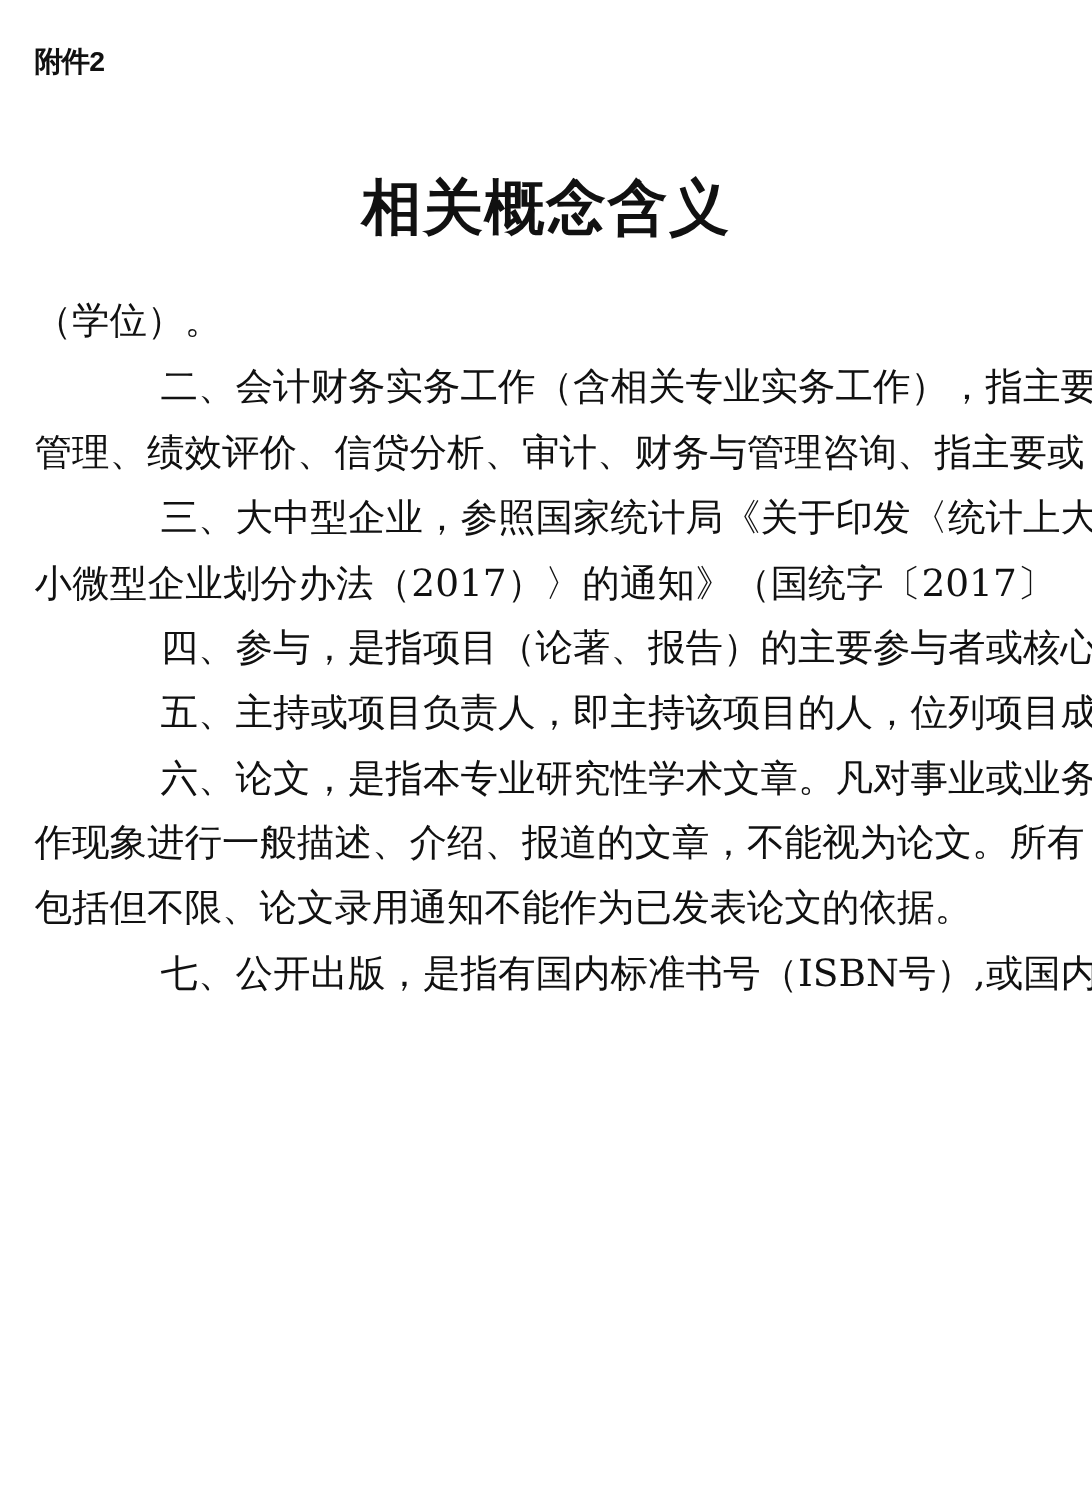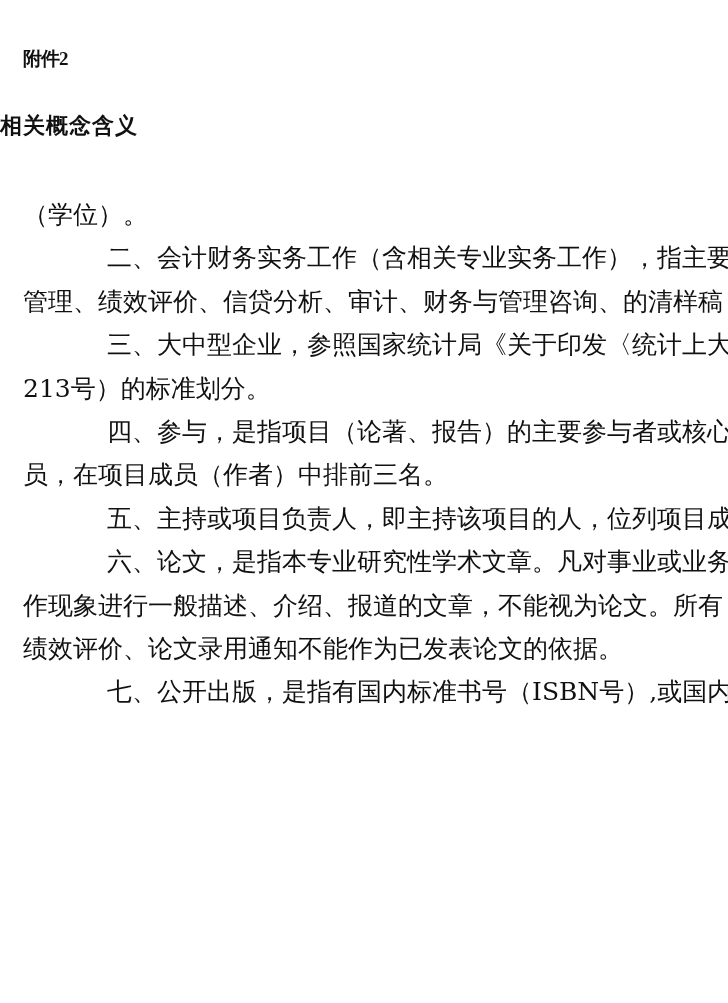--- a/index.html
+++ b/index.html
@@ -3,57 +3,57 @@
 <meta charset="utf-8">
 <style>
   html, body { margin: 0; padding: 0; background: #ffffff; }
   body {
     width: 728px; height: 1003px; overflow: hidden; position: relative;
     color: #111111;
     font-family: "DejaVu Serif", "Liberation Serif", serif;
   }
   .attachment {
     position: absolute; left: 23px; top: 28px;
-    font-family: Liberation Serif, serif;
-    font-weight: bold; font-size: 19px; letter-spacing: -1px; margin-top: 18px;
+    font-family: Liberation Mono, monospace;
+    font-weight: bold; font-size: 19px; letter-spacing: -1px;
   }
   .title {
     position: absolute; left: 0; right: 0; top: 111px;
-    font-weight: bold; font-size: 22px; letter-spacing: 1px;
+    text-align: center;
+    font-weight: bold; font-size: 40px; letter-spacing: 1px;
   }
   .body {
     position: absolute; left: 23px; top: 193px; width: 680px;
   }
   .line {
     height: 43.4px; line-height: 43.4px;
     font-size: 25px; white-space: nowrap;
     text-align: justify; text-align-last: justify;
   }
   .line.indent { padding-left: 84px; }
-  .line.last { text-align-last: left; }
+  .line.last { text-align-last: left; font-family: Liberation Serif, serif; }
 </style>
 </head>
 <body>
 
 <div class="attachment">附件2</div>
 
 <div class="title">相关概念含义</div>
 
 <div class="body">
   <div class="line last">（学位）。</div>
 
   <div class="line indent">二、会计财务实务工作（含相关专业实务工作），指主要或</div>
-  <div class="line">管理、绩效评价、信贷分析、审计、财务与管理咨询、的清样稿</div>
+  <div class="line">管理、绩效评价、信贷分析、审计、财务与管理咨询、指主要或</div>
 
   <div class="line indent">三、大中型企业，参照国家统计局《关于印发〈统计上大中</div>
-  <div class="line last">213号）的标准划分。</div>
+  <div class="line">小微型企业划分办法（2017）〉的通知》（国统字〔2017〕</div>
 
   <div class="line indent">四、参与，是指项目（论著、报告）的主要参与者或核心成</div>
-  <div class="line last">员，在项目成员（作者）中排前三名。</div>
 
   <div class="line indent">五、主持或项目负责人，即主持该项目的人，位列项目成员</div>
 
   <div class="line indent">六、论文，是指本专业研究性学术文章。凡对事业或业务工</div>
   <div class="line">作现象进行一般描述、介绍、报道的文章，不能视为论文。所有</div>
-  <div class="line last">绩效评价、论文录用通知不能作为已发表论文的依据。</div>
+  <div class="line last">包括但不限、论文录用通知不能作为已发表论文的依据。</div>
 
   <div class="line indent">七、公开出版，是指有国内标准书号（ISBN号）,或国内统一</div>
 </div>
 
 </body></html>

